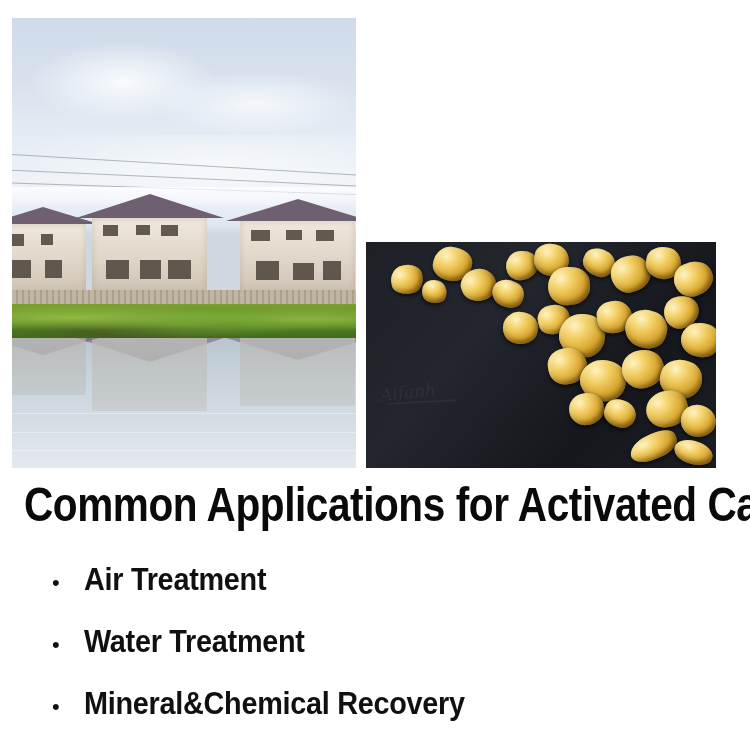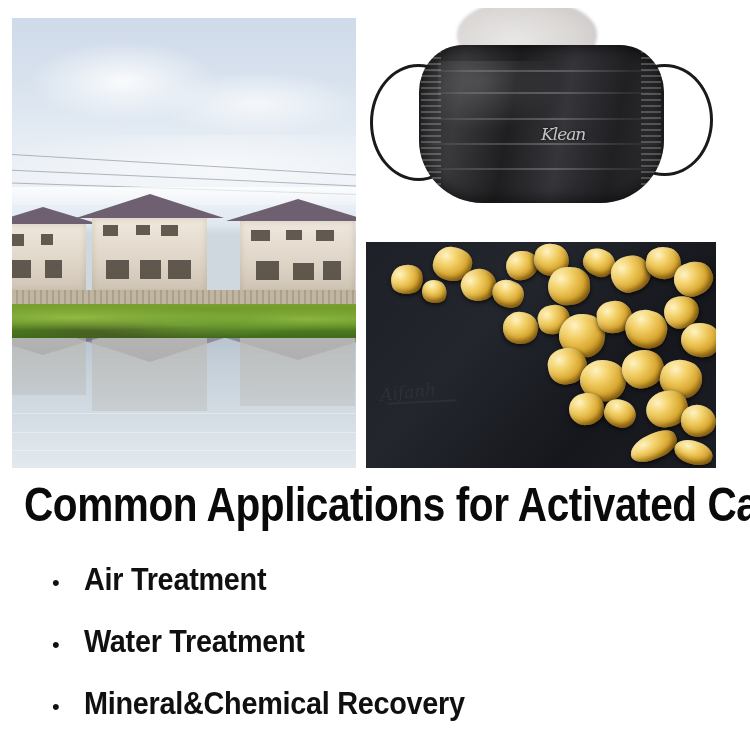--- a/index.html
+++ b/index.html
@@ -409,36 +409,20 @@
       <div class="refl" style="left:-6%; width:30%; height:44%;">
         <div class="rroof" style="top:0; border-width:17px 56px 0 56px;"></div>
         <div class="rbody" style="top:0; height:100%;"></div>
       </div>
       <div class="ripple" style="top:58%;"></div>
       <div class="ripple" style="top:72%;"></div>
       <div class="ripple" style="top:86%;"></div>
     </div>
   </div>
 
-  <div class="photo" id="photo-mask">
-    <div class="hand"></div>
-    <div class="loop left"></div>
-    <div class="loop right"></div>
-    <div class="mask-body">
-      <div class="sheen"></div>
-      <div class="pleat" style="top:16%;"></div>
-      <div class="pleat" style="top:30%;"></div>
-      <div class="pleat" style="top:46%;"></div>
-      <div class="pleat" style="top:62%;"></div>
-      <div class="pleat" style="top:78%;"></div>
-      <div class="stitch l"></div>
-      <div class="stitch r"></div>
-    </div>
-    <div class="brand">Klean</div>
-  </div>
 
   <div class="photo" id="photo-gold">
 
     <div class="nugget" style="left:7%;  top:10%; width:9%;  height:13%; border-radius:46% 54% 40% 60%/55% 45% 58% 42%; transform:rotate(-12deg);"></div>
     <div class="nugget" style="left:16%; top:17%; width:7%;  height:10%; border-radius:52% 48% 58% 42%/48% 60% 40% 52%; transform:rotate(18deg);"></div>
     <div class="nugget" style="left:19%; top:2%;  width:11%; height:15%; border-radius:44% 56% 50% 50%/58% 42% 56% 44%; transform:rotate(7deg);"></div>
     <div class="nugget" style="left:27%; top:12%; width:10%; height:14%; border-radius:50% 50% 44% 56%/46% 54% 50% 50%; transform:rotate(-20deg);"></div>
     <div class="nugget" style="left:36%; top:17%; width:9%;  height:12%; border-radius:56% 44% 52% 48%/50% 50% 46% 54%; transform:rotate(25deg);"></div>
     <div class="nugget" style="left:40%; top:4%;  width:9%;  height:13%; border-radius:48% 52% 56% 44%/54% 46% 52% 48%; transform:rotate(-8deg);"></div>
     <div class="nugget" style="left:48%; top:1%;  width:10%; height:14%; border-radius:54% 46% 48% 52%/44% 56% 50% 50%; transform:rotate(14deg);"></div>

